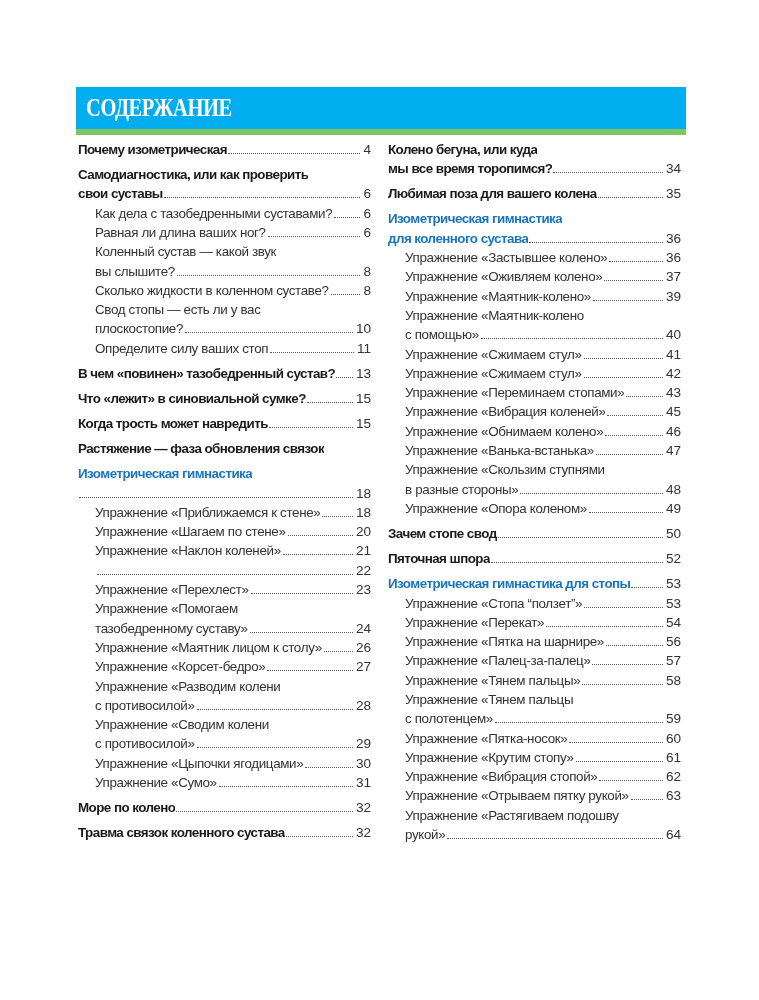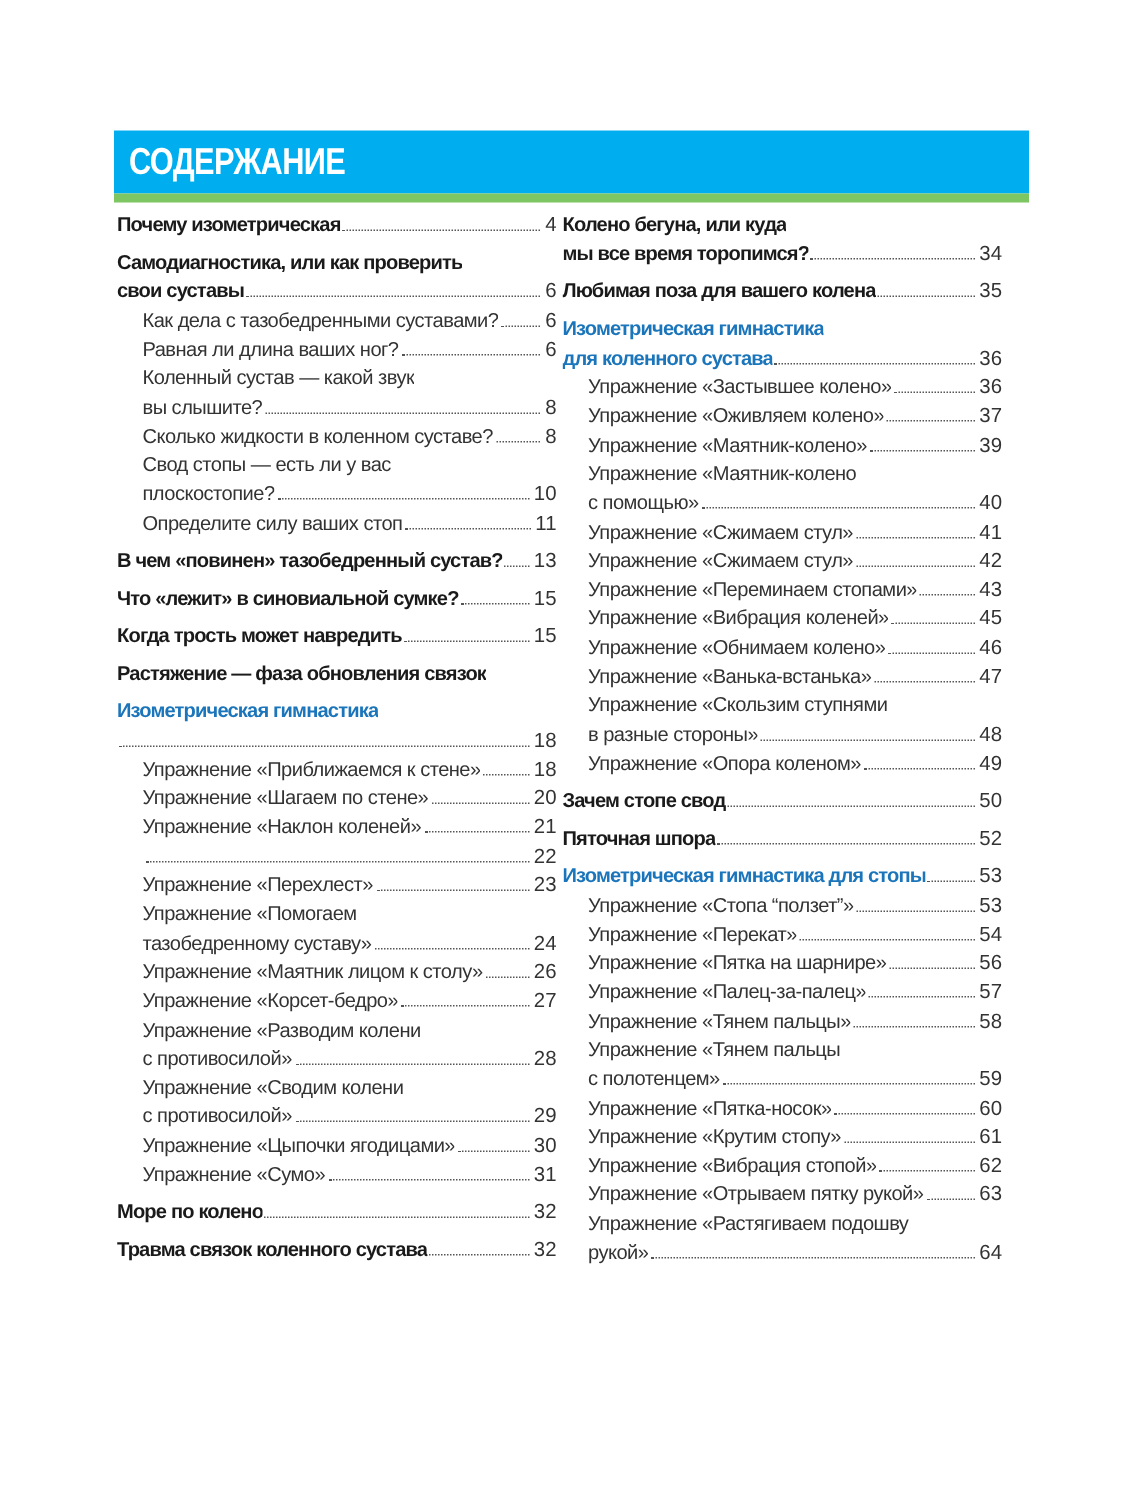--- a/index.html
+++ b/index.html
@@ -1,26 +1,26 @@
 <!DOCTYPE html>
 <html><head>
 <meta charset="utf-8">
 <style>
   html, body { margin: 0; padding: 0; background: #ffffff; }
   body { width: 759px; height: 1000px; position: relative; overflow: hidden;
          font-family: "Liberation Sans", sans-serif; color: #2b2b2b; }
-  .banner { position: absolute; left: 76px; top: 87px; width: 496px; height: 48px; }
+  .banner { position: absolute; left: 76px; top: 87px; width: 496px; height: 48px; font-family: Liberation Serif, serif; }
   .banner-blue { position: absolute; left: 0; top: 0; width: 610px; height: 42px; background: #00AEEF; }
   .banner-green { position: absolute; left: 0; top: 42px; width: 610px; height: 6px; background: #7DC661; }
   .banner-title { position: absolute; left: 10px; top: 6px; color: #ffffff; font-weight: bold;
                   font-size: 25px; letter-spacing: -0.5px; transform: scaleX(0.82); transform-origin: left center;
                   white-space: nowrap; line-height: 30px; }
   .col { position: absolute; top: 140px; }
   .col-left { left: 78px; width: 293px; }
-  .col-right { left: 375px; width: 293px; }
+  .col-right { left: 388px; width: 293px; }
   .entry { position: relative; }
   .entry.lvl0 { margin-top: 5.8px; }
   .entry.lvl0:first-child { margin-top: 0; }
   .line { display: flex; align-items: baseline; height: 19.3px; line-height: 19.3px;
           font-size: 13.4px; white-space: nowrap; }
   .lvl1 .line { padding-left: 17px; text-align: center; }
   .lvl1 .line.cont { padding-left: 17px; }
   .lvl0 .line { font-weight: bold; color: #1a1a1a; letter-spacing: -0.55px; }
   .lvl0.blue .line { color: #1B75BB; }
   .lvl1 .line { color: #333333; letter-spacing: -0.35px; }

